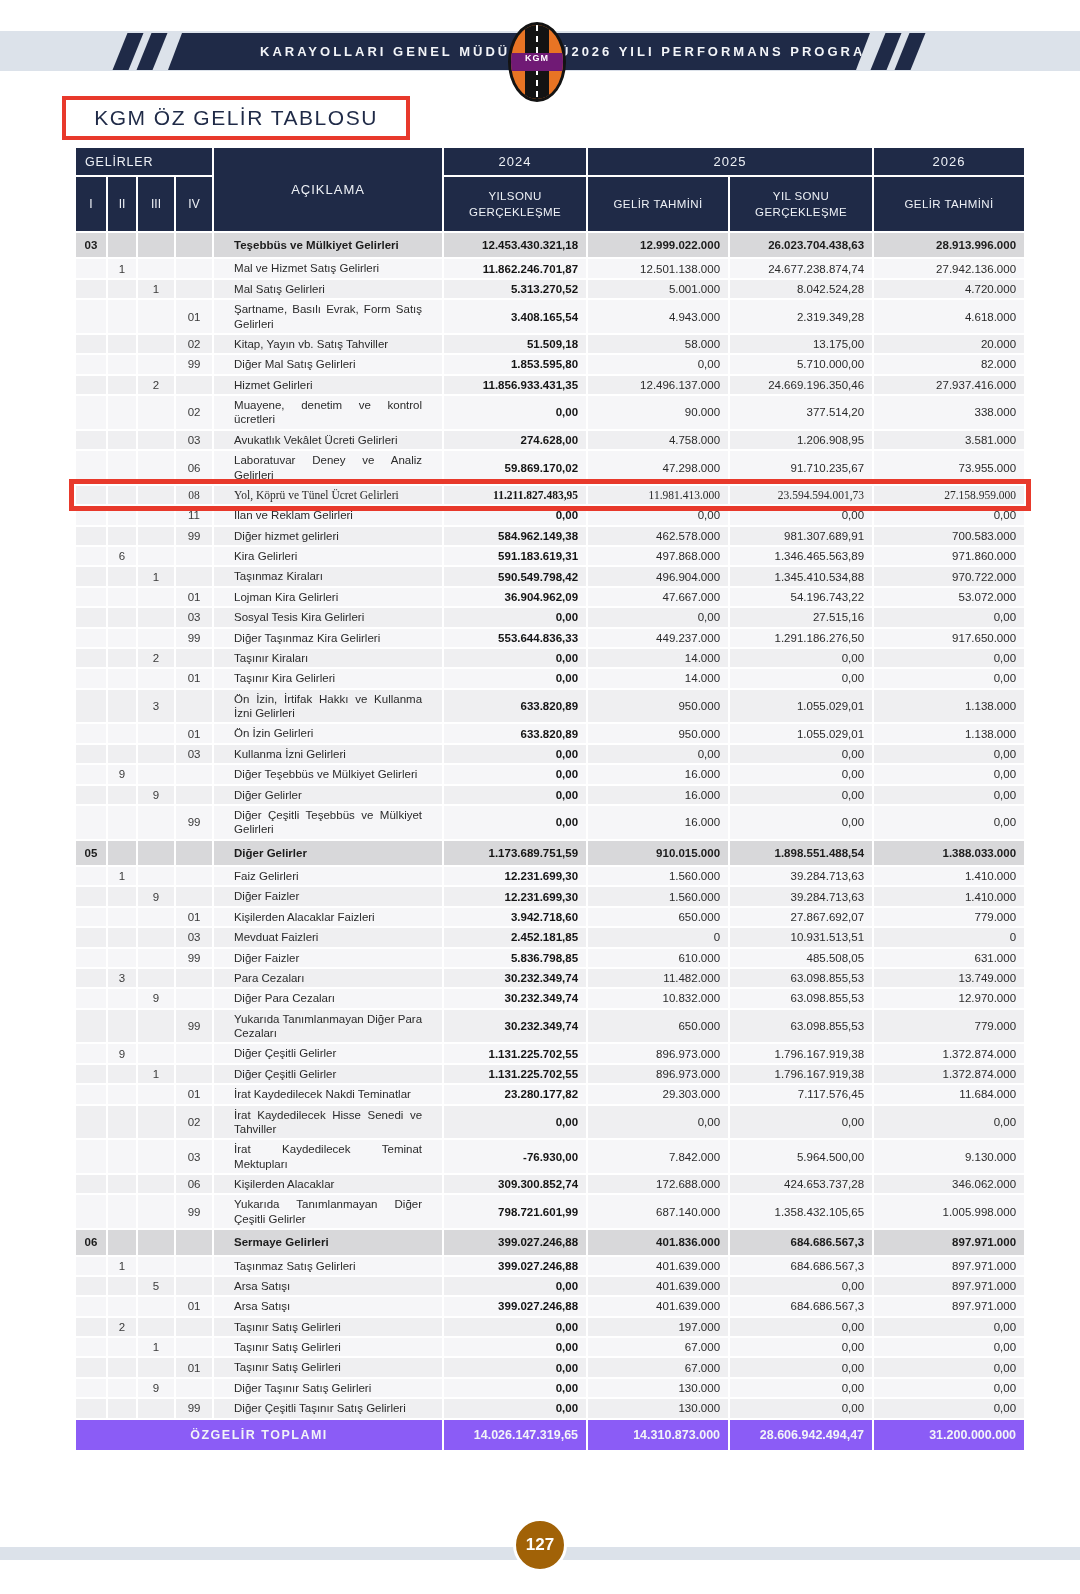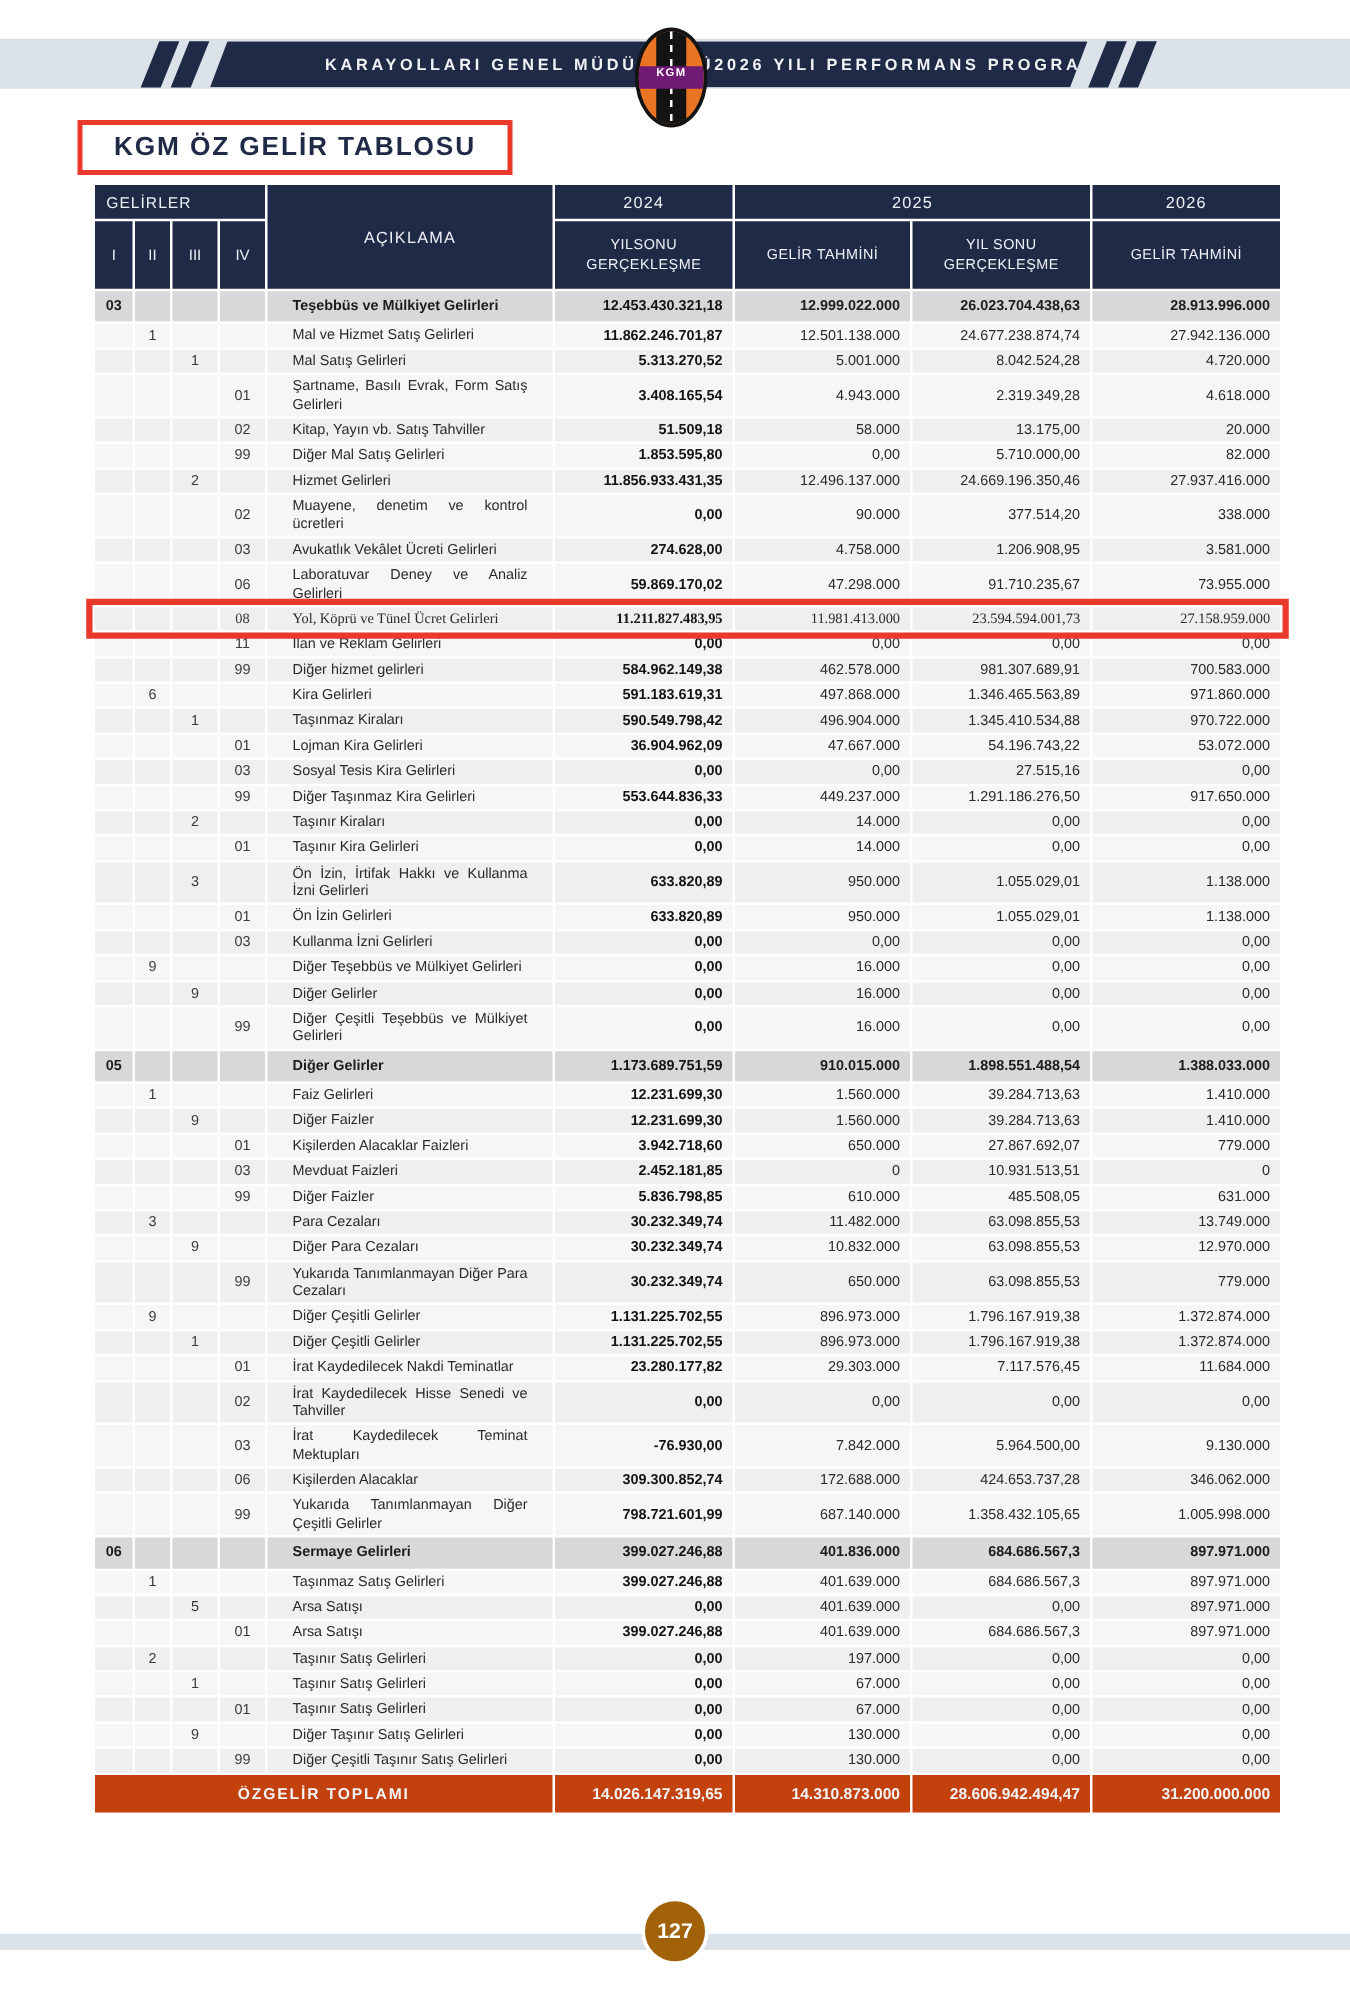--- a/index.html
+++ b/index.html
@@ -43,21 +43,21 @@
     position:absolute; left:-2px; right:-2px; top:50%; height:18px; transform:translateY(-50%);
     background:#701a75; display:flex; align-items:flex-start; justify-content:center; z-index:2;
   }
   .logo .hband span { color:#ffffff; font-size:9px; font-weight:bold; letter-spacing:1px; }
 
   
   .title-box {
     position:absolute; top:96px; left:62px; width:348px; height:44px; box-sizing:border-box;
     border:4px solid #e8392b; background:#ffffff; display:flex; align-items:center; justify-content:center;
   }
-  .title-box h1 { margin:0; font-size:21px; font-weight:bold; color:#1f2a47; letter-spacing:1.5px; white-space:nowrap; }
+  .title-box h1 { margin:0; font-size:21px; font-weight:normal; color:#1f2a47; letter-spacing:1.5px; white-space:nowrap; }
 
   
   .tablewrap { position:absolute; top:146px; left:74px; width:934px; }
   table.rev { width:100%; border-collapse:separate; border-spacing:2px; table-layout:fixed; }
   th {
     background:#1f2a47; color:#eef1f6; font-weight:normal; padding:2px 4px; box-sizing:border-box;
   }
   th.grp  { height:27px; font-size:13px; letter-spacing:1px;margin-top:21px; }
   th.gelirler { text-align:left; padding-left:9px; font-size:12.5px; letter-spacing:0.8px; }
   th.code { height:54px; font-size:12px; }
@@ -67,21 +67,21 @@
   tr.r-even td { background:#f6f6f8; }
   td.code { text-align:center; color:#3a3a3a; }
   td.desc { text-align:justify; padding:2px 20px; line-height:1.25; }
   td.num  { text-align:right; padding:2px 8px; white-space:nowrap; }
   td.num.v0 { font-weight:bold; color:#141414; }
   tr.section td { background:#d8d8da; font-weight:bold; color:#1c1c1c; }
   tr.section td.desc { text-align:left; padding-top:5px; padding-bottom:5px; }
   tr.highlight { outline:5px solid #e8392b; outline-offset:2px;font-family:Liberation Serif, serif; }
 
   tfoot td {
-    background:#c2410c; color:#f2f4f8; font-weight:600; height:30px; font-size:12.5px;
+    background:#8b5cf6; color:#f2f4f8; font-weight:600; height:30px; font-size:12.5px;
   }
   tfoot td.label { text-align:center; letter-spacing:1.5px; }
   tfoot td.num { font-weight:600; }
 
   
   .bottom-band { position:absolute; top:1547px; left:0; width:100%; height:13px; background:#dce2ea; }
   .page-badge {
     position:absolute; top:1518px; left:513px; width:54px; height:54px; box-sizing:border-box;
     border-radius:50%; background:#a16207; border:3px solid #ffffff;
     display:flex; align-items:center; justify-content:center; z-index:3;

